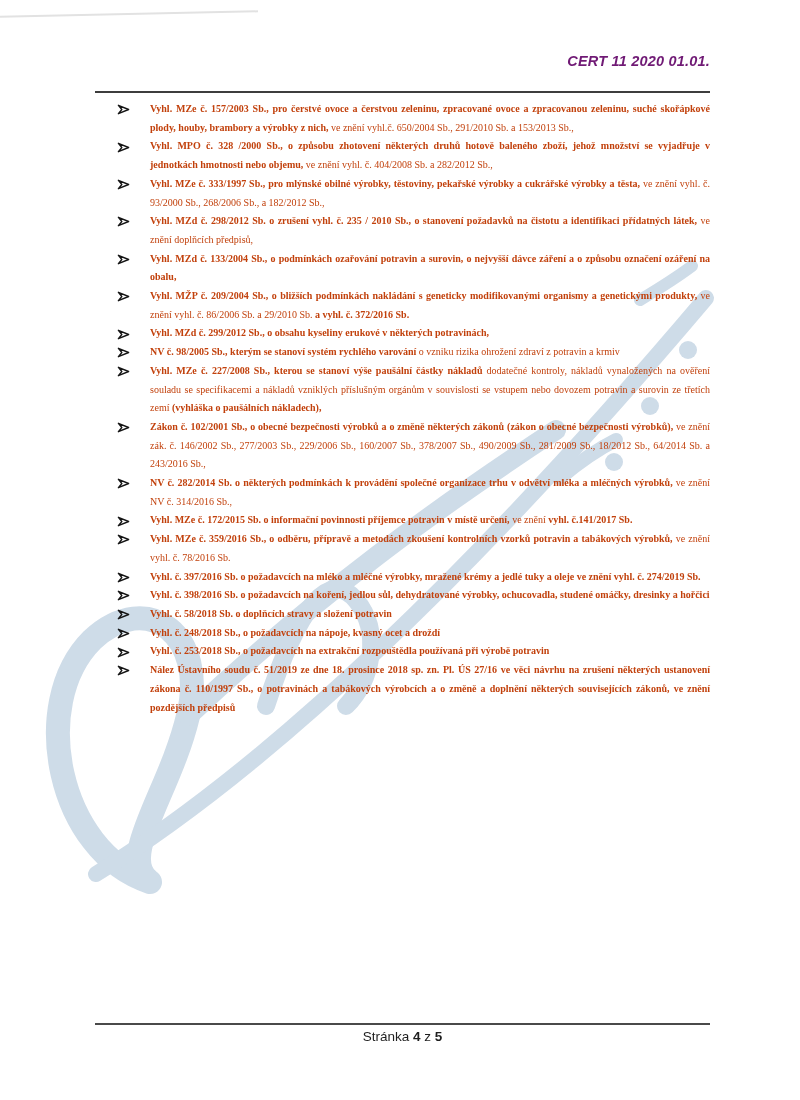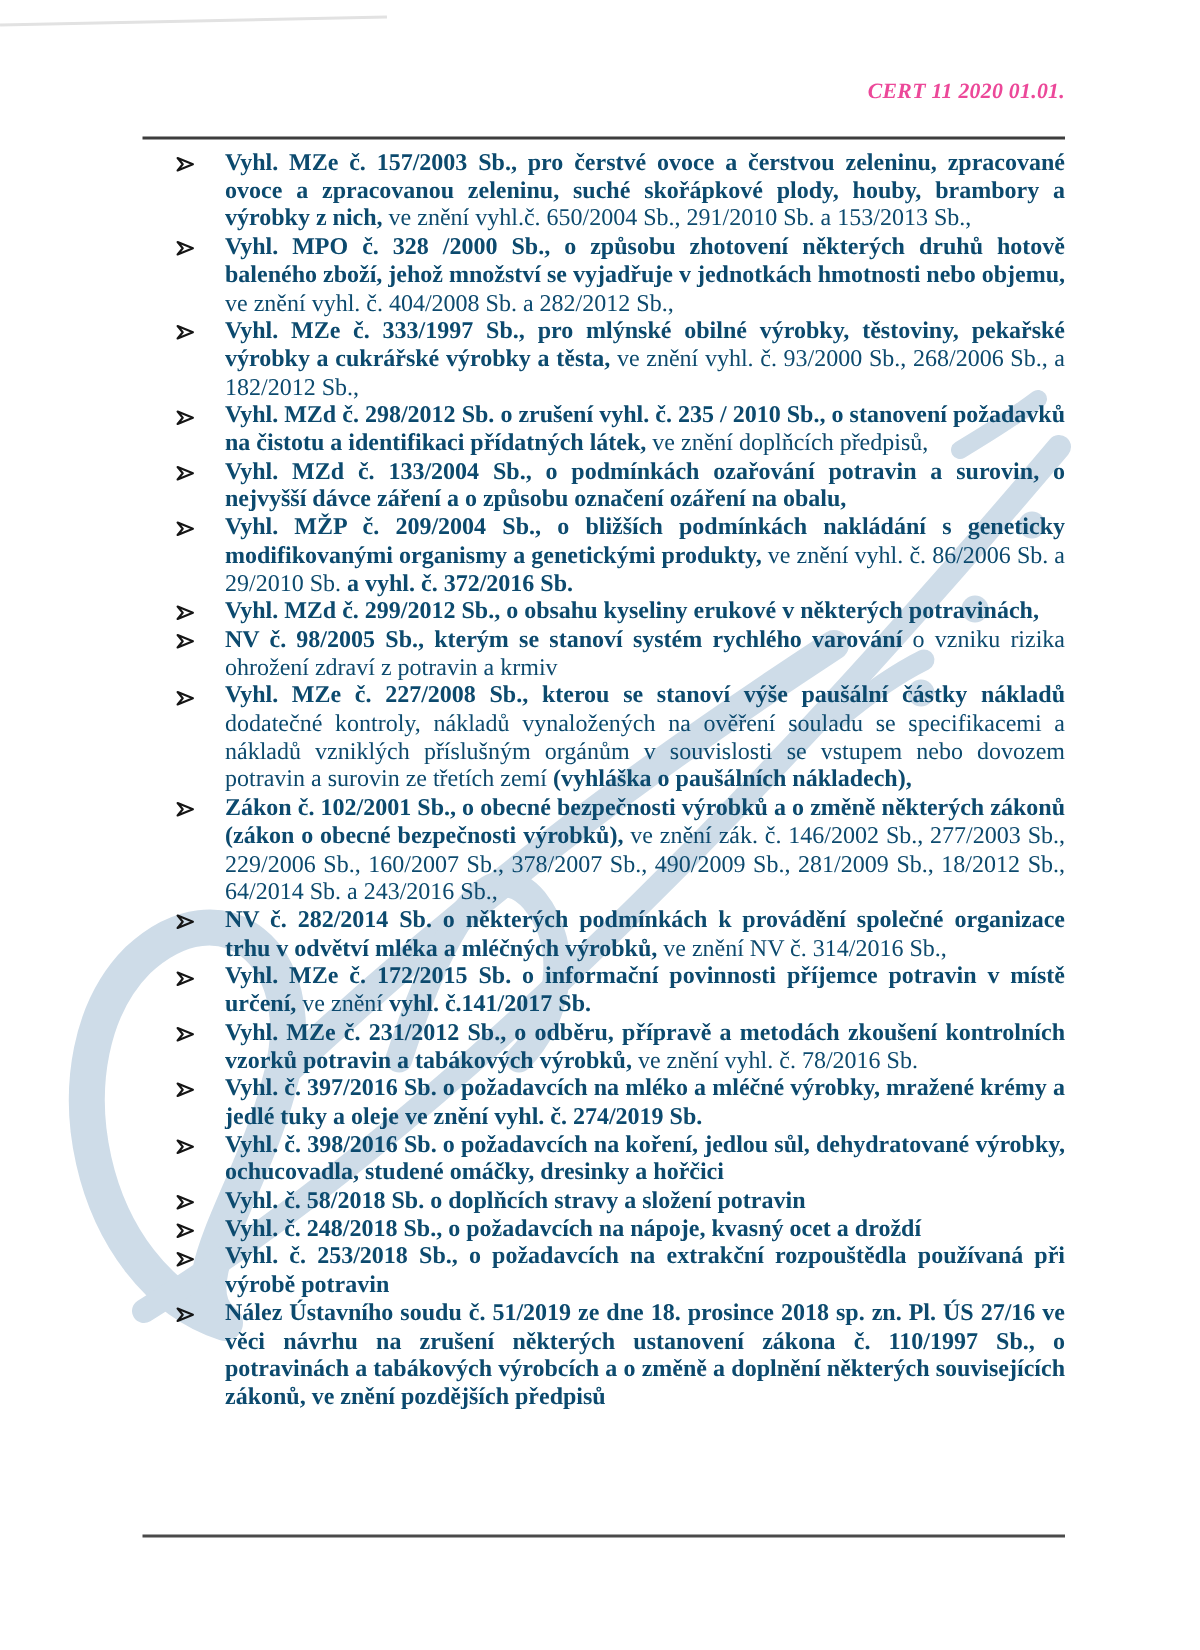--- a/index.html
+++ b/index.html
@@ -8,33 +8,33 @@
     background:#ffffff;
     font-family:"Liberation Serif","DejaVu Serif",serif;
     color:#171717;
   }
   .page{position:absolute;inset:0;}
   
   .scan-line{position:absolute;top:13px;left:0;width:258px;height:2px;background:#e2e2e2;transform:rotate(-1.2deg);}
   
   .header-code{
     position:absolute;top:53px;right:90px;
-    font-family:Liberation Serif, serif;
-    font-style:italic;font-weight:600;font-size:14.5px;color:#ec4899;letter-spacing:.2px;
+    font-family:Liberation Sans, sans-serif;
+    font-style:italic;font-weight:600;font-size:14.5px;color:#701a75;letter-spacing:.2px;
   }
   .rule{position:absolute;left:95px;width:615px;background:#3d3d3d;}
   .header-rule{top:91px;height:2px;}
   .footer-rule{top:1023px;height:2px;background:#4a4a4a;}
   
   .watermark{position:absolute;inset:0;z-index:0;pointer-events:none;}
   
   .list{position:absolute;left:150px;top:100px;width:560px;z-index:1;}
   .item{
     position:relative;text-align:justify;
-    font-size:16px;line-height:18.7px;color:#0c4a6e;
+    font-size:10px;line-height:18.7px;color:#c2410c;
   }
   .item .arrow{position:absolute;left:-33px;top:3.2px;width:13px;height:13px;}
   .item b{font-weight:bold;}
   
   .footer{
     position:absolute;top:1029px;left:95px;width:615px;text-align:center;z-index:1;
     font-family:"Liberation Sans","DejaVu Sans",sans-serif;
     font-size:13.5px;color:#1f1f1f;
   }
   .footer b{font-weight:bold;}
@@ -95,21 +95,21 @@
           <polygon points="1.5,2.5 12.5,7 1.5,11.5 5.2,7" fill="none" stroke="#151515" stroke-width="1.5" stroke-linejoin="round"></polygon>
         </svg><span class="runs"><b>Zákon č. 102/2001 Sb., o obecné bezpečnosti výrobků a o změně některých zákonů (zákon o obecné bezpečnosti výrobků),</b><span> ve znění zák. č. 146/2002 Sb., 277/2003 Sb., 229/2006 Sb., 160/2007 Sb., 378/2007 Sb., 490/2009 Sb., 281/2009 Sb., 18/2012 Sb., 64/2014 Sb. a 243/2016 Sb.,</span></span></div>
       <div class="item"><svg class="arrow" viewBox="0 0 14 14">
           <polygon points="1.5,2.5 12.5,7 1.5,11.5 5.2,7" fill="none" stroke="#151515" stroke-width="1.5" stroke-linejoin="round"></polygon>
         </svg><span class="runs"><b>NV č. 282/2014 Sb. o některých podmínkách k provádění společné organizace trhu v odvětví mléka a mléčných výrobků,</b><span> ve znění NV č. 314/2016 Sb.,</span></span></div>
       <div class="item"><svg class="arrow" viewBox="0 0 14 14">
           <polygon points="1.5,2.5 12.5,7 1.5,11.5 5.2,7" fill="none" stroke="#151515" stroke-width="1.5" stroke-linejoin="round"></polygon>
         </svg><span class="runs"><b>Vyhl. MZe č. 172/2015 Sb. o informační povinnosti příjemce potravin v místě určení,</b><span> ve znění </span><b>vyhl. č.141/2017 Sb.</b></span></div>
       <div class="item"><svg class="arrow" viewBox="0 0 14 14">
           <polygon points="1.5,2.5 12.5,7 1.5,11.5 5.2,7" fill="none" stroke="#151515" stroke-width="1.5" stroke-linejoin="round"></polygon>
-        </svg><span class="runs"><b>Vyhl. MZe č. 231/2012 Sb., o odběru, přípravě a metodách zkoušení kontrolních vzorků potravin a tabákových výrobků,</b><span> ve znění vyhl. č. 78/2016 Sb.</span></span></div>
+        </svg><span class="runs"><b>Vyhl. MZe č. 359/2016 Sb., o odběru, přípravě a metodách zkoušení kontrolních vzorků potravin a tabákových výrobků,</b><span> ve znění vyhl. č. 78/2016 Sb.</span></span></div>
       <div class="item"><svg class="arrow" viewBox="0 0 14 14">
           <polygon points="1.5,2.5 12.5,7 1.5,11.5 5.2,7" fill="none" stroke="#151515" stroke-width="1.5" stroke-linejoin="round"></polygon>
         </svg><span class="runs"><b>Vyhl. č. 397/2016 Sb. o požadavcích na mléko a mléčné výrobky, mražené krémy a jedlé tuky a oleje ve znění vyhl. č. 274/2019 Sb.</b></span></div>
       <div class="item"><svg class="arrow" viewBox="0 0 14 14">
           <polygon points="1.5,2.5 12.5,7 1.5,11.5 5.2,7" fill="none" stroke="#151515" stroke-width="1.5" stroke-linejoin="round"></polygon>
         </svg><span class="runs"><b>Vyhl. č. 398/2016 Sb. o požadavcích na koření, jedlou sůl, dehydratované výrobky, ochucovadla, studené omáčky, dresinky a hořčici</b></span></div>
       <div class="item"><svg class="arrow" viewBox="0 0 14 14">
           <polygon points="1.5,2.5 12.5,7 1.5,11.5 5.2,7" fill="none" stroke="#151515" stroke-width="1.5" stroke-linejoin="round"></polygon>
         </svg><span class="runs"><b>Vyhl. č. 58/2018 Sb. o doplňcích stravy a složení potravin</b></span></div>
       <div class="item"><svg class="arrow" viewBox="0 0 14 14">
@@ -117,14 +117,20 @@
         </svg><span class="runs"><b>Vyhl. č. 248/2018 Sb., o požadavcích na nápoje, kvasný ocet a droždí</b></span></div>
       <div class="item"><svg class="arrow" viewBox="0 0 14 14">
           <polygon points="1.5,2.5 12.5,7 1.5,11.5 5.2,7" fill="none" stroke="#151515" stroke-width="1.5" stroke-linejoin="round"></polygon>
         </svg><span class="runs"><b>Vyhl. č.  253/2018 Sb., o požadavcích na extrakční rozpouštědla používaná při výrobě potravin</b></span></div>
       <div class="item"><svg class="arrow" viewBox="0 0 14 14">
           <polygon points="1.5,2.5 12.5,7 1.5,11.5 5.2,7" fill="none" stroke="#151515" stroke-width="1.5" stroke-linejoin="round"></polygon>
         </svg><span class="runs"><b>Nález Ústavního soudu č. 51/2019 ze dne 18. prosince 2018 sp. zn. Pl. ÚS 27/16 ve věci návrhu na zrušení některých ustanovení zákona č. 110/1997 Sb., o potravinách a tabákových výrobcích a o změně a doplnění některých souvisejících zákonů, ve znění pozdějších předpisů</b></span></div>
     </div>
 
   <div class="rule footer-rule"></div>
+  <div class="footer">
+    <span>Stránka</span>
+    <b>4</b>
+    <span>z</span>
+    <b>5</b>
+  </div>
 
 </div>
 
 </body></html>

